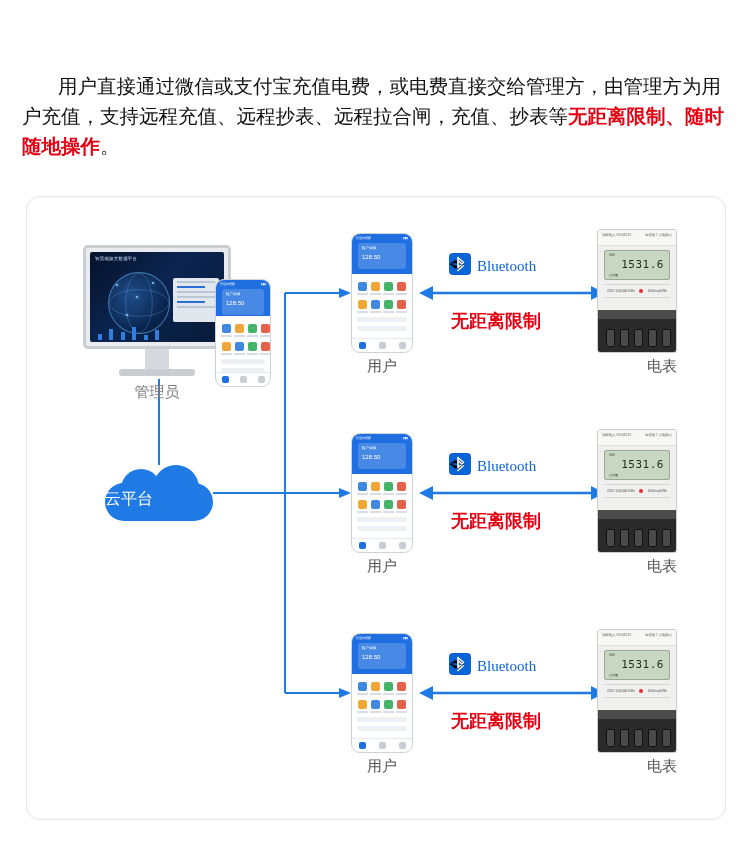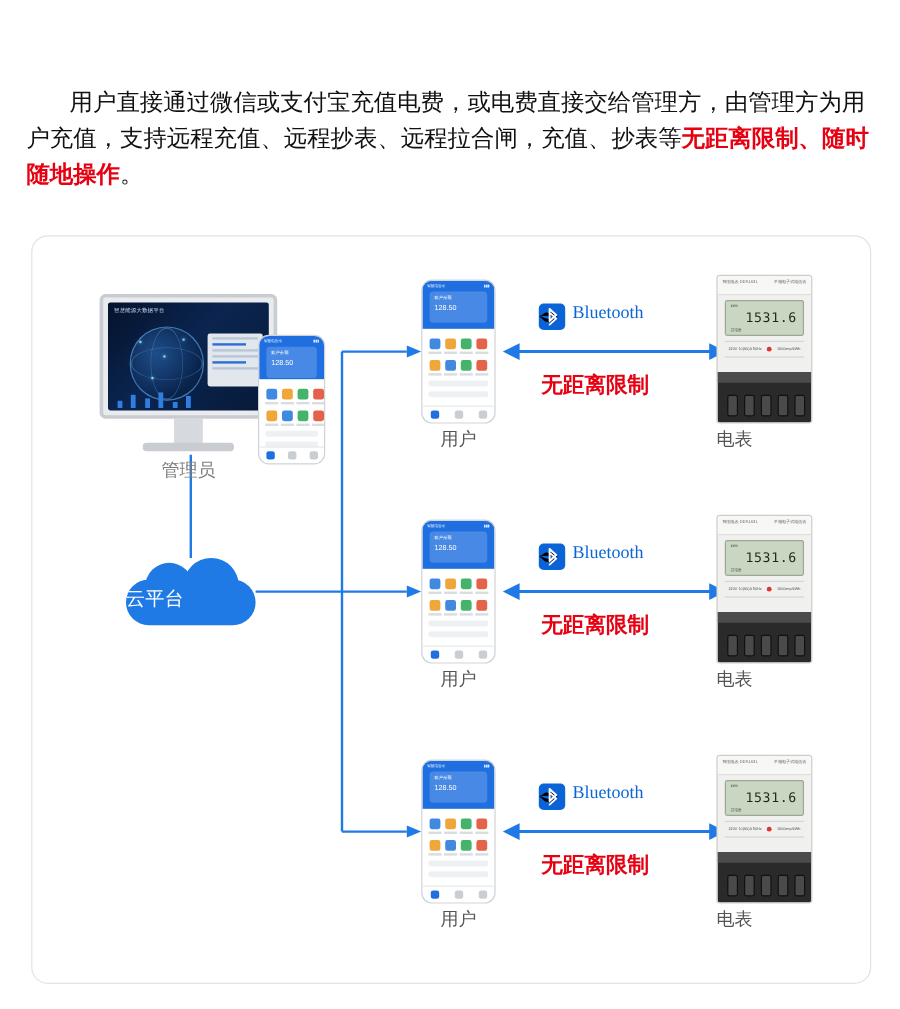--- a/index.html
+++ b/index.html
@@ -286,29 +286,29 @@
   .m-bottom .term {
     position: absolute; bottom: 5px;
     width: 9px; height: 18px; background: #4a4a4a;
     border: 1px solid #111; border-radius: 2px;
   }
   .m-strip {
     position: absolute; left: 0; right: 0; top: 0;
     height: 9px; background: #4b4b4b;
   }
   .meter-label {
-    position: absolute; width: 80px; text-align: left;
+    position: absolute; width: 80px; text-align: right;
     font-size: 15px; color: #555555;
     font-family: "Liberation Serif", serif;
   }
 
   
   .bt {
     position: absolute;
-    display: flex; align-items: flex-start; gap: 6px;
+    display: flex; align-items: flex-end; gap: 6px;
   }
   .bt-badge {
     width: 22px; height: 22px; border-radius: 4px;
     background: #0b64d6;
     position: relative;
   }
   .bt-badge:before {
     content: "\1F5E2";
     position: absolute; inset: 0;
   }

